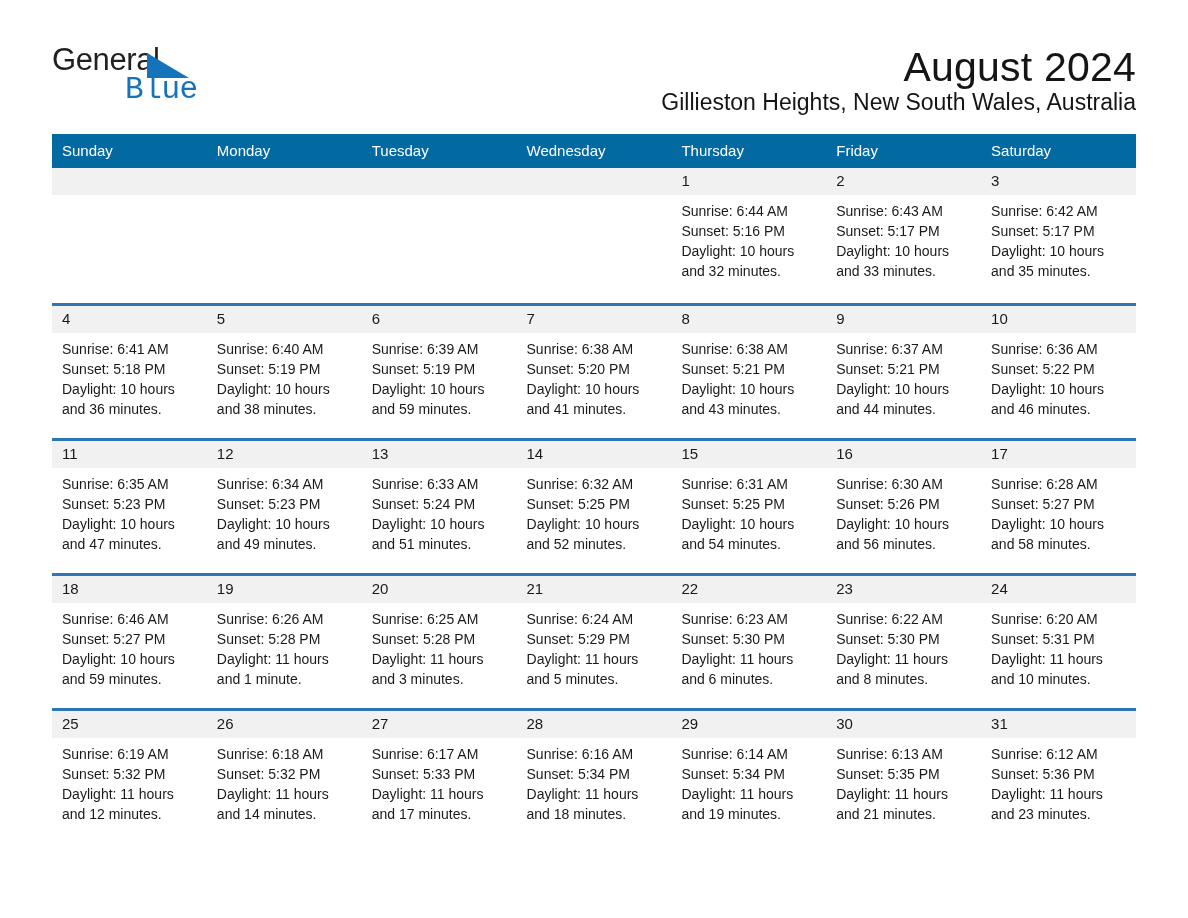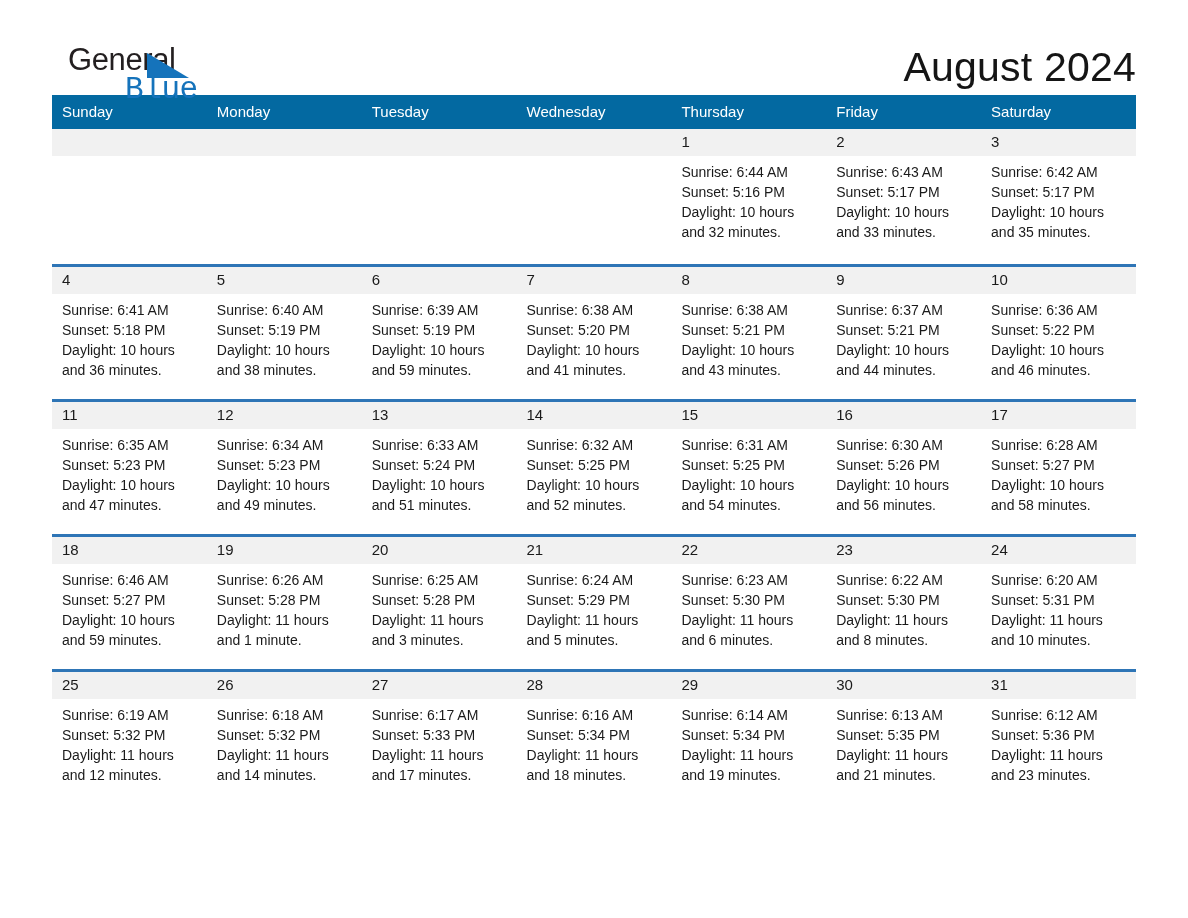--- a/index.html
+++ b/index.html
@@ -32,21 +32,21 @@
   }
   .logo {
     position: relative;
     width: 160px;
     height: 62px;
     line-height: 1;
     user-select: none;
   }
   .logo-general {
     position: absolute;
-    left: 16px;
+    left: 0;
     top: 0;
     font-size: 31px;
     letter-spacing: -0.4px;
     color: #231f20;
     font-family: "Liberation Sans", sans-serif;
   }
   .logo-tri {
     position: absolute;
     left: 95px;
     top: 9px;
@@ -140,20 +140,21 @@
     <div class="logo">
       <span class="logo-general">General</span>
       <span class="logo-tri"></span>
       <span class="logo-blue">Blue</span>
     </div>
     <div class="title-block">
       <h1 class="month-title">August 2024</h1>
     </div>
   </div>
 
+  <div class="location">Gillieston Heights, New South Wales, Australia</div>
 
   <table class="calendar">
     <thead>
       <tr>
         <th>Sunday</th>
         <th>Monday</th>
         <th>Tuesday</th>
         <th>Wednesday</th>
         <th>Thursday</th>
         <th>Friday</th>

